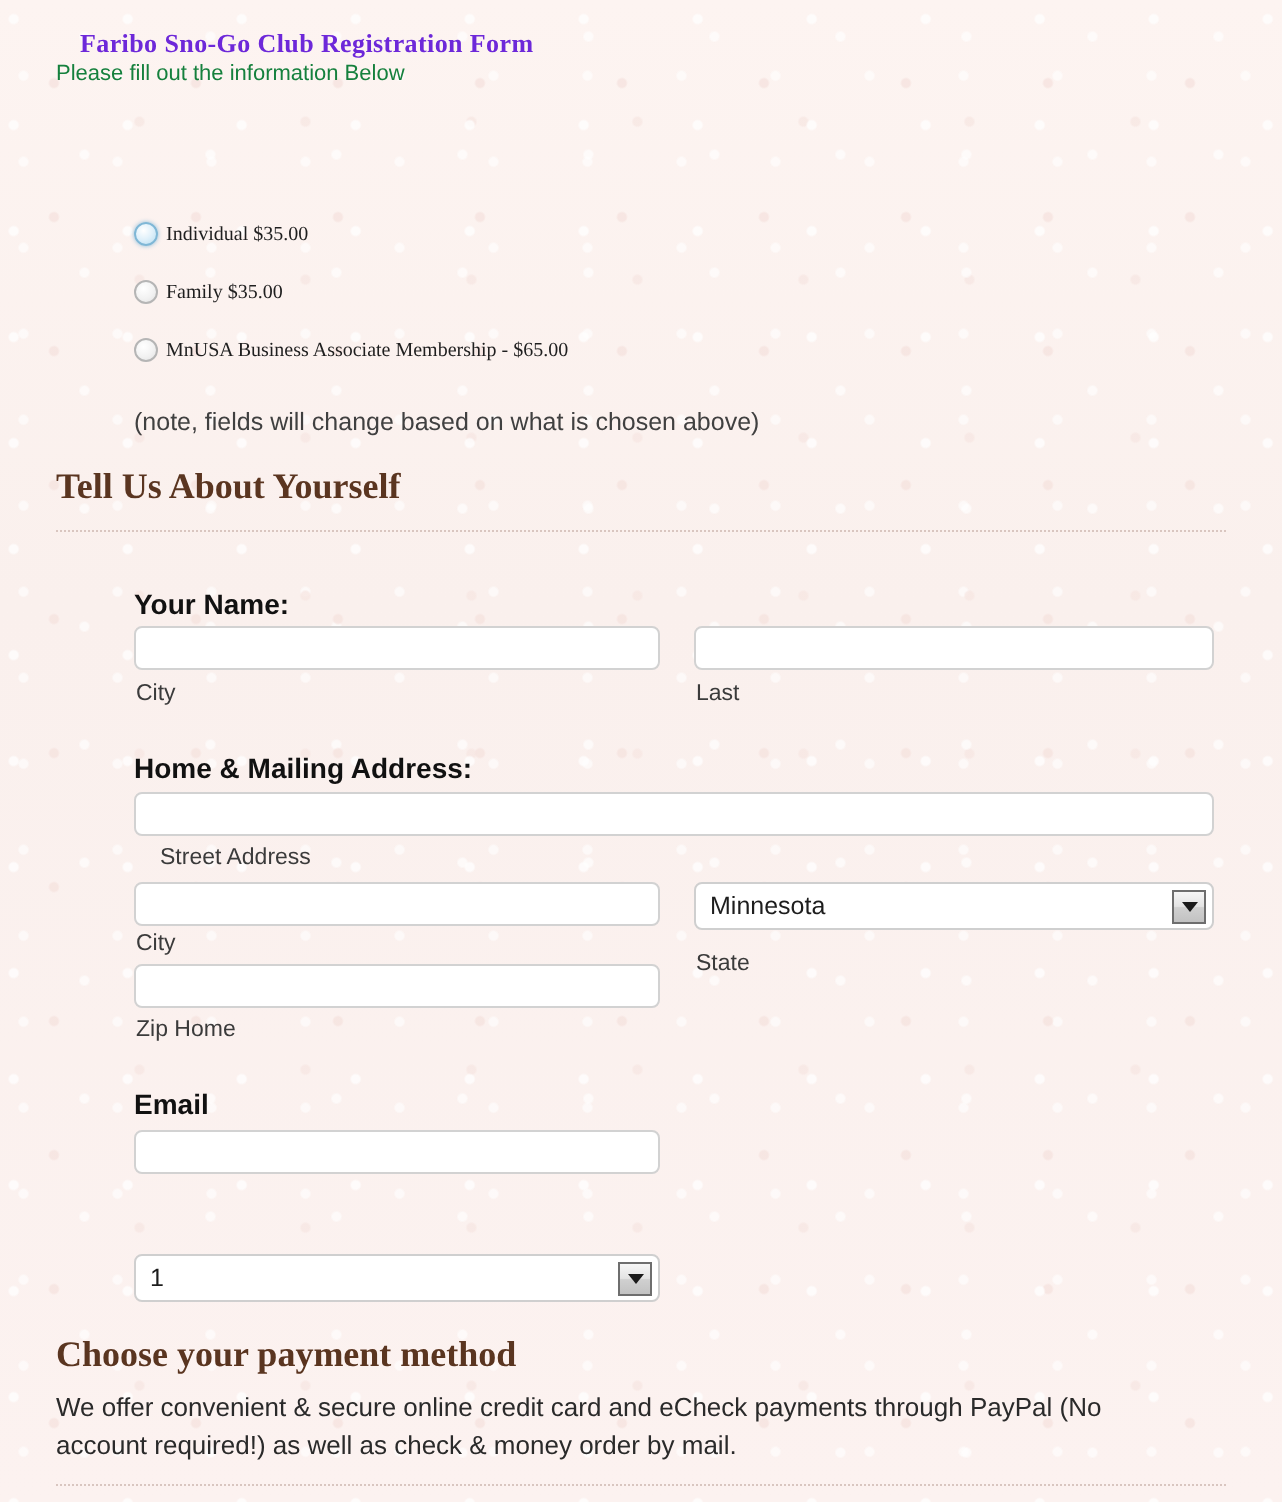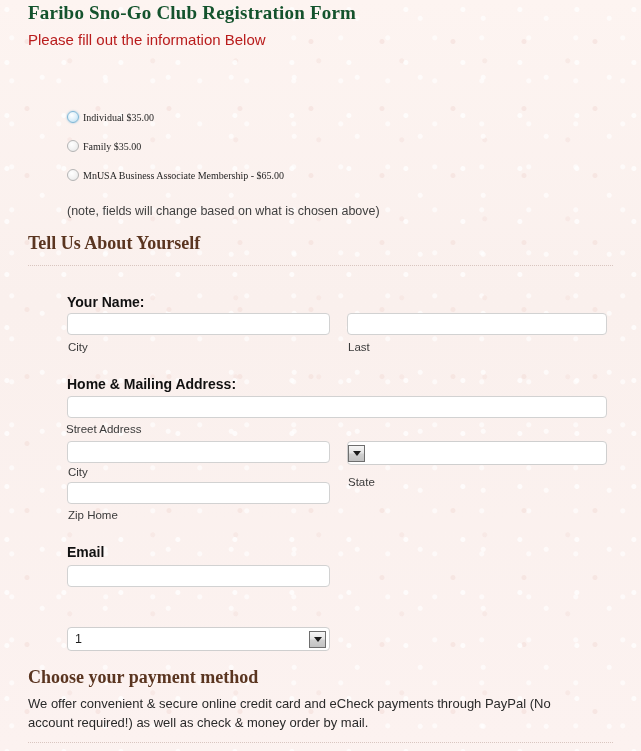--- a/index.html
+++ b/index.html
@@ -24,32 +24,32 @@
     -webkit-font-smoothing: antialiased;
   }
 
   .page { position: relative; width: 641px; height: 751px; }
 
   
   .form-title {
     position: absolute;
     left: 28px; top: 2px;
     font-family: "Liberation Serif", serif;
-    font-size: 19px;
+    font-size: 13px;
     font-weight: bold;
-    color: #14532d;
+    color: #6d28d9;
     letter-spacing: 0.2px;
-    margin: 0;
+    margin: 12px;
     white-space: nowrap;
   }
   .form-subtitle {
     position: absolute;
     left: 28px; top: 31px;
-    font-size: 15px;
-    color: #b91c1c;
+    font-size: 11px;
+    color: #15803d;
     margin: 0;
   }
 
   .section-heading {
     position: absolute;
     left: 28px;
     font-family: "Liberation Serif", serif;
     font-size: 18px;
     font-weight: bold;
     color: #5a3520;
@@ -225,26 +225,27 @@
 
   <input class="text-input" type="text" style="left: 67px; top: 313px; width: 263px;" value="">
   <div class="sub-label" style="left:68px; top:341px;">City</div>
 
   <input class="text-input" type="text" style="left: 347px; top: 313px; width: 260px;" value="">
   <div class="sub-label" style="left:348px; top:341px;">Last</div>
 
   <div class="field-label" style="top:376px;">Home &amp; Mailing Address:</div>
 
   <input class="text-input" type="text" style="left: 67px; top: 396px; width: 540px;" value="">
-  <div class="sub-label" style="left:66px; top:423px;">Street Address</div>
+  <div class="sub-label" style="left:80px; top:423px;">Street Address</div>
 
   <input class="text-input" type="text" style="left: 67px; top: 441px; width: 263px;" value="">
   <div class="sub-label" style="left:68px; top:466px;">City</div>
 
   <div class="select-wrap" style="left:347px; top:441px; width:260px;">
+    <span class="select-value">Minnesota</span>
     <span class="select-arrow">
       <span class="tri"></span>
     </span>
   </div>
   <div class="sub-label" style="left:348px; top:476px;">State</div>
 
   <input class="text-input" type="text" style="left: 67px; top: 482px; width: 263px;" value="">
   <div class="sub-label" style="left:68px; top:509px;">Zip Home</div>
 
   <div class="field-label" style="top:544px;">Email</div>

